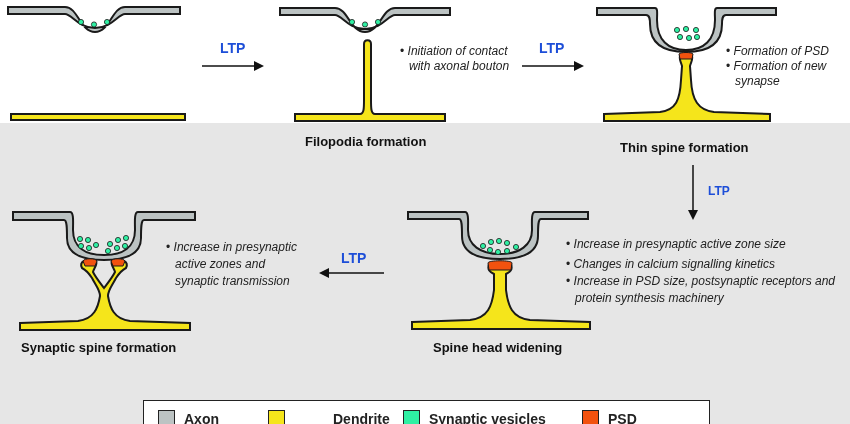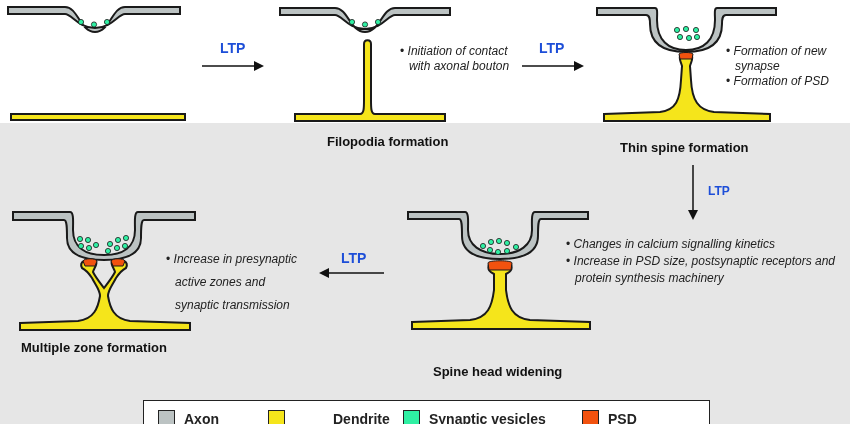--- a/index.html
+++ b/index.html
@@ -102,37 +102,38 @@
     <path d="M83,261 C84,258 96,258 97,261 L95,266 L85,266 Z" fill="#f2520f" stroke="#1a1a1a" stroke-width="1"></path>
     <path d="M111,261 C112,258 124,258 125,261 L123,266 L113,266 Z" fill="#f2520f" stroke="#1a1a1a" stroke-width="1"></path>
   </g>
 </svg>
 
 <div class="txt ltp" style="left:220px;top:40px;">LTP</div>
 <div class="txt ltp" style="left:539px;top:40px;">LTP</div>
 <div class="txt ltp" style="left:708px;top:184px;font-size:12px;">LTP</div>
 <div class="txt ltp" style="left:341px;top:250px;">LTP</div>
 
-<div class="txt caption" style="left:305px;top:134px;margin-left:22px;">Filopodia formation</div>
+<div class="txt caption" style="left:305px;top:134px;">Filopodia formation</div>
 <div class="txt caption" style="left:620px;top:140px;">Thin spine formation</div>
-<div class="txt caption" style="left:433px;top:340px;margin-top:24px;">Spine head widening</div>
-<div class="txt caption" style="left:21px;top:340px;">Multiple zone formation</div>
+<div class="txt caption" style="left:433px;top:340px;">Spine head widening</div>
+<div class="txt caption" style="left:21px;top:340px;">Synaptic spine formation</div>
 
 <div class="txt bullets" style="left:400px;top:44px;width:110px;">
   <div>Initiation of contact with axonal bouton</div>
 </div>
 <div class="txt bullets" style="left:726px;top:44px;width:124px;">
+  <div>Formation of PSD</div>
   <div>Formation of new synapse</div>
-  <div>Formation of PSD</div>
 </div>
 <div class="txt bullets" style="left:566px;top:236px;width:284px;line-height:17px;">
+  <div style="margin-bottom:3px;">Increase in presynaptic active zone size</div>
   <div>Changes in calcium signalling kinetics</div>
   <div style="margin-bottom:3px;">Increase in PSD size, postsynaptic receptors and protein synthesis machinery</div>
 </div>
-<div class="txt bullets" style="left:166px;top:248px;width:135px;line-height:23px;">
+<div class="txt bullets" style="left:166px;top:239px;width:135px;line-height:17px;">
   <div>Increase in presynaptic active zones and synaptic transmission</div>
 </div>
 
 <div id="legend">
   <div class="leg-item" style="left:14px;">
     <span class="swatch" style="background:#bcc3c3;"></span>
     <span>Axon</span>
   </div>
   <div class="leg-item" style="left:124px;gap:39px;">
     <span class="swatch" style="background:#f5e51b;"></span>

